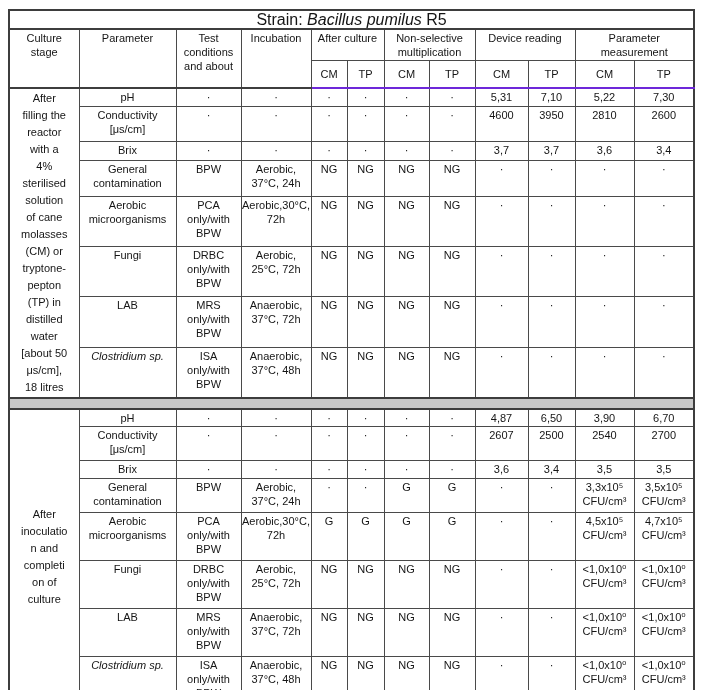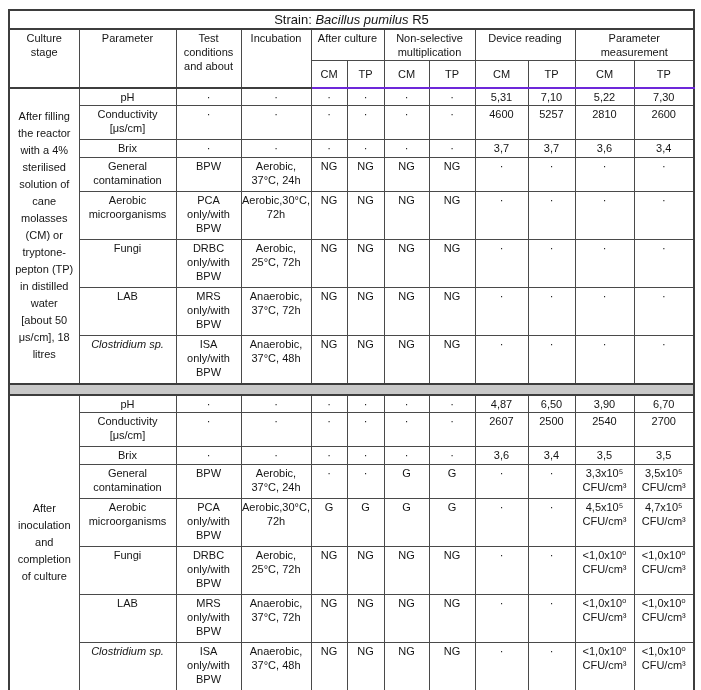--- a/index.html
+++ b/index.html
@@ -1,28 +1,28 @@
 <!DOCTYPE html>
 <html><head>
 <meta charset="utf-8">
 <style>
   html,body{margin:0;padding:0;background:#fff;}
   body{font-family:"Liberation Sans","DejaVu Sans",sans-serif;color:#151515;}
   .page{width:701px;height:690px;box-sizing:border-box;padding:9px 8px;background:#fff;overflow:hidden;}
   table{border-collapse:collapse;table-layout:fixed;width:685px;border:2px solid #3d3d3d;}
   td{border:1px solid #4a4a4a;text-align:center;vertical-align:top;font-size:11px;line-height:14px;padding:1px 2px;word-wrap:break-word;}
-  tr.title-row td{height:17px;vertical-align:middle;font-size:13px;line-height:15px;border-bottom:2px solid #3d3d3d;padding:0 16px;}
+  tr.title-row td{height:17px;vertical-align:middle;font-size:16px;line-height:15px;border-bottom:2px solid #3d3d3d;padding:0 16px;}
   tr.group-row{height:29px;}
   tr.sub-row{height:27px;}
   tr.sub-row td{vertical-align:middle;border-bottom:2px solid #6d28d9;}
   td.hd-deep{border-bottom:2px solid #3d3d3d;}
   tr.r18{height:18px;}
   tr.r34{height:34px;}
   tr.r48{height:48px;margin-left:34px;}
-  td.c-stage{vertical-align:middle;line-height:17px;padding:1px 5px;}
+  td.c-stage{vertical-align:middle;line-height:17px;padding:1px 11px;}
   td.c-inc{padding:1px 0;}
   tr.separator-row td{height:9px;padding:0;border-top:2px solid #3d3d3d;border-bottom:2px solid #3d3d3d;}
   .italic{font-style:italic;}
 </style>
 </head>
 <body>
 
 <div class="page">
   <table>
     <colgroup>
@@ -81,21 +81,21 @@
   </tr>
         <tr class="r34">
     <td class="c-param">Conductivity [μs/cm]</td>
     <td class="c-cond">·</td>
     <td class="c-inc">·</td>
     <td class="c-val">·</td>
     <td class="c-val">·</td>
     <td class="c-val">·</td>
     <td class="c-val">·</td>
     <td class="c-val">4600</td>
-    <td class="c-val">5257</td>
+    <td class="c-val">3950</td>
     <td class="c-val">2810</td>
     <td class="c-val">2600</td>
   </tr>
         <tr class="r18">
     <td class="c-param">Brix</td>
     <td class="c-cond">·</td>
     <td class="c-inc">·</td>
     <td class="c-val">·</td>
     <td class="c-val">·</td>
     <td class="c-val">·</td>

